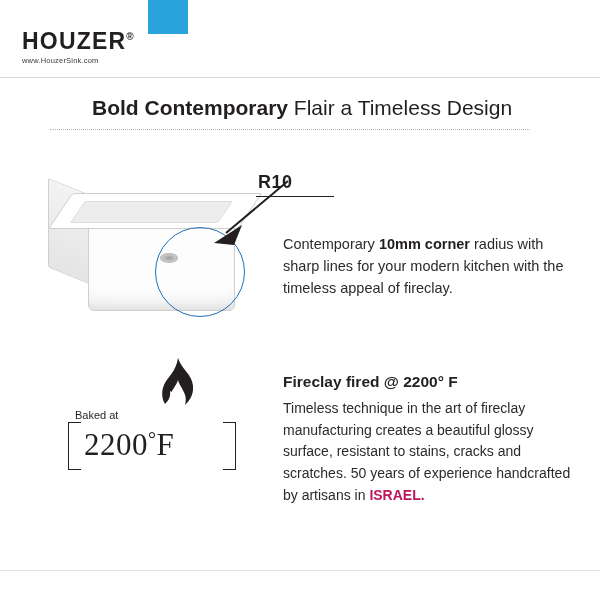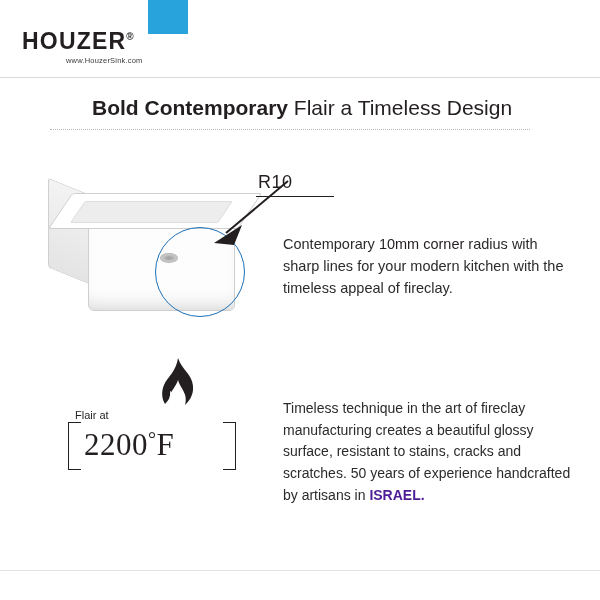--- a/index.html
+++ b/index.html
@@ -55,21 +55,20 @@
   .logo-reg {
     font-size: 10px;
     vertical-align: super;
     font-weight: bold;
   }
   .logo-sub {
     margin-top: 3px;
     font-size: 7.5px;
     letter-spacing: 0.2px;
     color: #3b3b3b;
-    margin-left: 44px;
   }
   .header-rule {
     position: absolute;
     left: 0;
     top: 77px;
     width: 600px;
     height: 1px;
     background: #d9d9d9;
   }
 
@@ -195,21 +194,21 @@
     top: -10px;
     width: 150px;
     height: 110px;
     overflow: visible;
   }
   .r10-label {
     position: absolute;
     left: 258px;
     top: 172px;
     font-size: 18px;
-    font-weight: normal;
+    font-weight: bold;
     color: #231f20;
     letter-spacing: 0.5px;
     text-align: center;
   }
   .r10-rule {
     position: absolute;
     left: 256px;
     top: 196px;
     width: 78px;
     height: 0;
@@ -219,21 +218,21 @@
   
   .text1 {
     position: absolute;
     left: 283px;
     top: 233px;
     width: 292px;
     font-size: 14.5px;
     line-height: 1.52;
     color: #2b2b2b;
   }
-  .text1 b { font-weight: normal; color: #231f20; }
+  .text1 b { font-weight: bold; color: #231f20; }
 
   
   .flame-wrap {
     position: absolute;
     left: 152px;
     top: 358px;
     width: 52px;
     height: 62px;
   }
   .badge {
@@ -294,21 +293,21 @@
   }
   .text2-body {
     position: absolute;
     left: 283px;
     top: 398px;
     width: 292px;
     font-size: 14px;
     line-height: 1.55;
     color: #2b2b2b;
   }
-  .text2-body b { font-weight: bold; color: #4c1d95; }
+  .text2-body b { font-weight: bold; color: #be185d; }
 
   
   .footer-rule {
     position: absolute;
     left: 0;
     top: 570px;
     width: 600px;
     height: 1px;
     background: #e3e3e3;
   }
@@ -353,22 +352,23 @@
   <div class="text1"><span>Contemporary </span><b>10mm corner</b><span> radius with sharp lines for your modern kitchen with the timeless appeal of fireclay.</span></div>
 
   <div class="flame-wrap">
     <svg viewBox="0 0 52 62" width="52" height="62">
       <path d="M26 0 C30 12 40 16 41 28 C42 38 36 44 33 47 C35 40 33 34 29 31 C30 38 26 42 22 45 C24 39 21 35 18 33 C19 39 16 43 13 46 C10 41 9 34 12 27 C16 18 24 14 26 0 Z" fill="#231f20"></path>
       <path d="M26 22 C28 29 32 31 32 37 C32 43 28 47 24 47 C20 47 17 43 18 38 C19 32 24 29 26 22 Z" fill="#ffffff"></path>
     </svg>
   </div>
 
   <div class="badge">
-    <div class="badge-baked">Flair at</div>
+    <div class="badge-baked">Baked at</div>
     <div class="badge-bracket-l"></div>
     <div class="badge-bracket-r"></div>
     <div class="badge-temp"><span>2200</span><span class="badge-deg">°</span><span>F</span></div>
   </div>
 
+  <div class="text2-head">Fireclay fired @ 2200° F</div>
   <div class="text2-body"><span>Timeless technique in the art of fireclay manufacturing creates a beautiful glossy surface, resistant to stains, cracks and scratches. 50 years of experience handcrafted by artisans in </span><b>ISRAEL.</b></div>
 
   <div class="footer-rule"></div>
 </div>
 
 </body></html>

